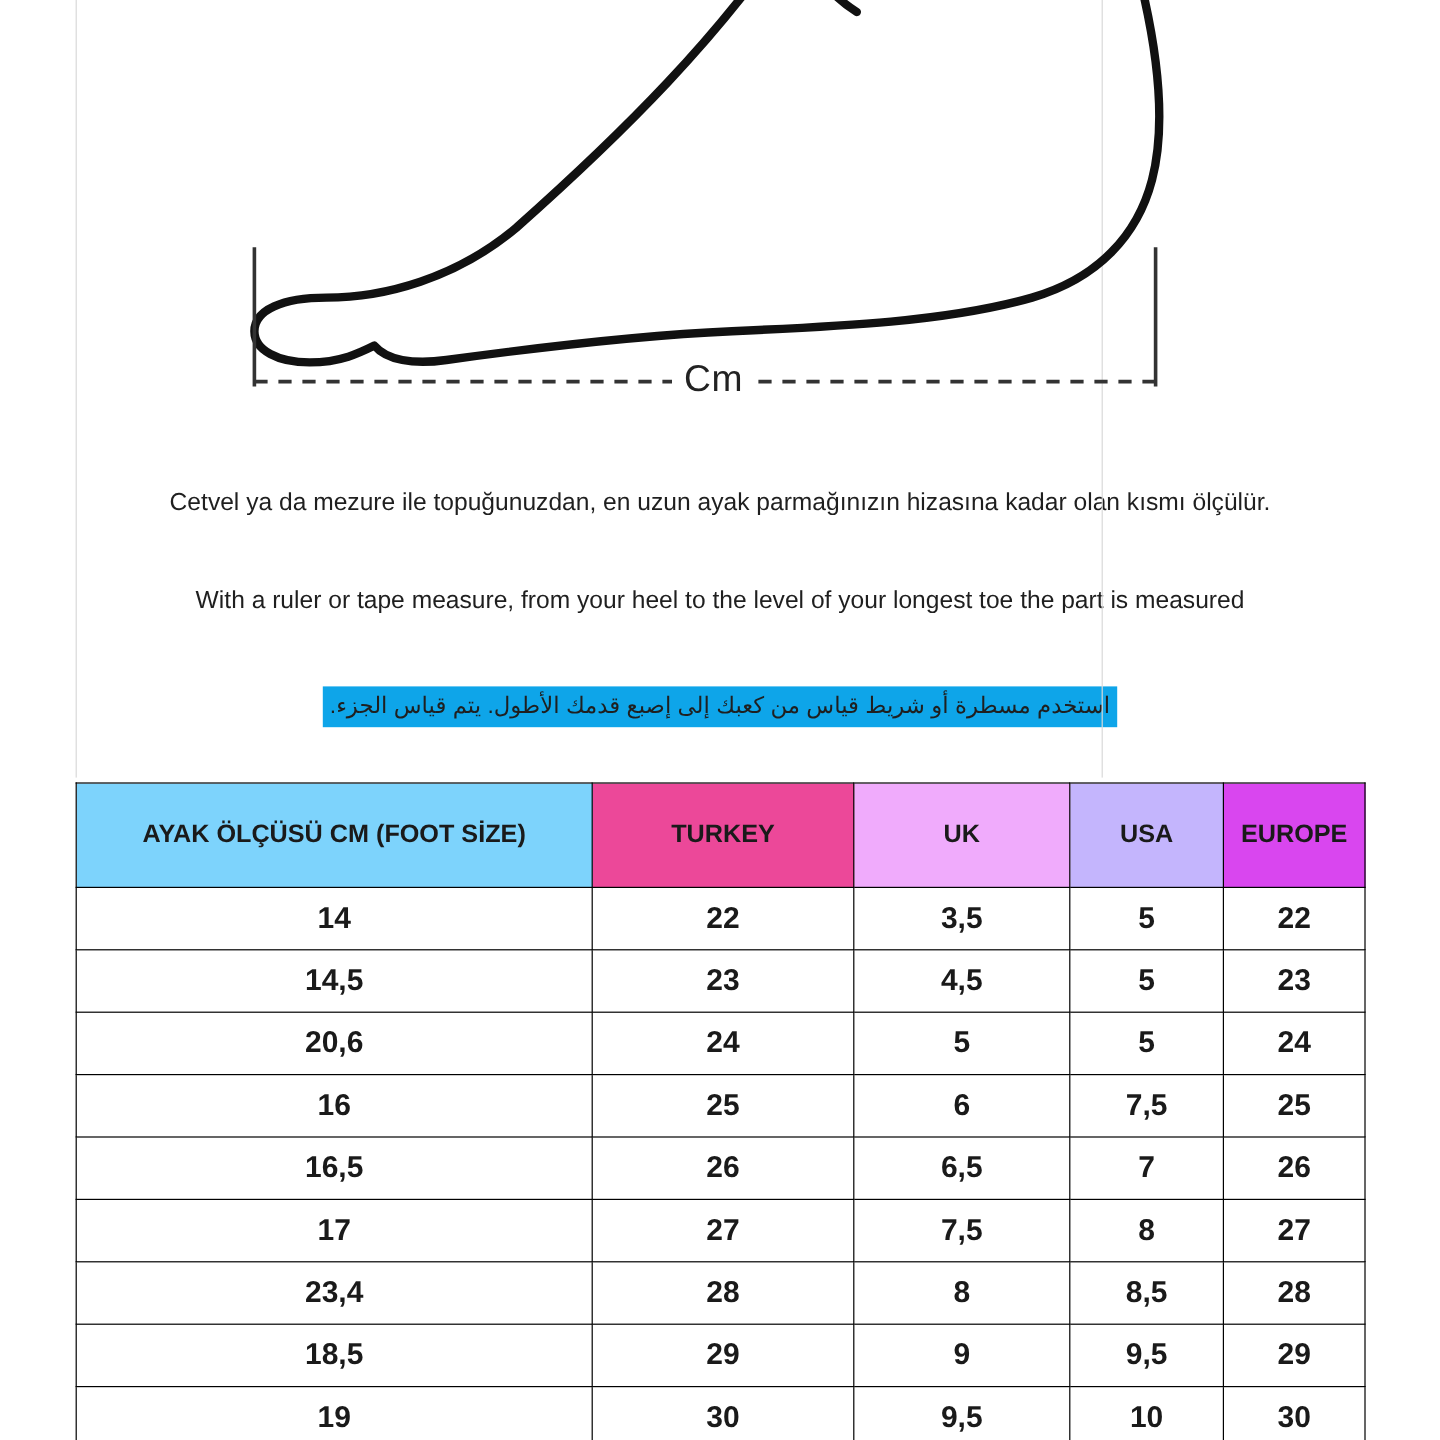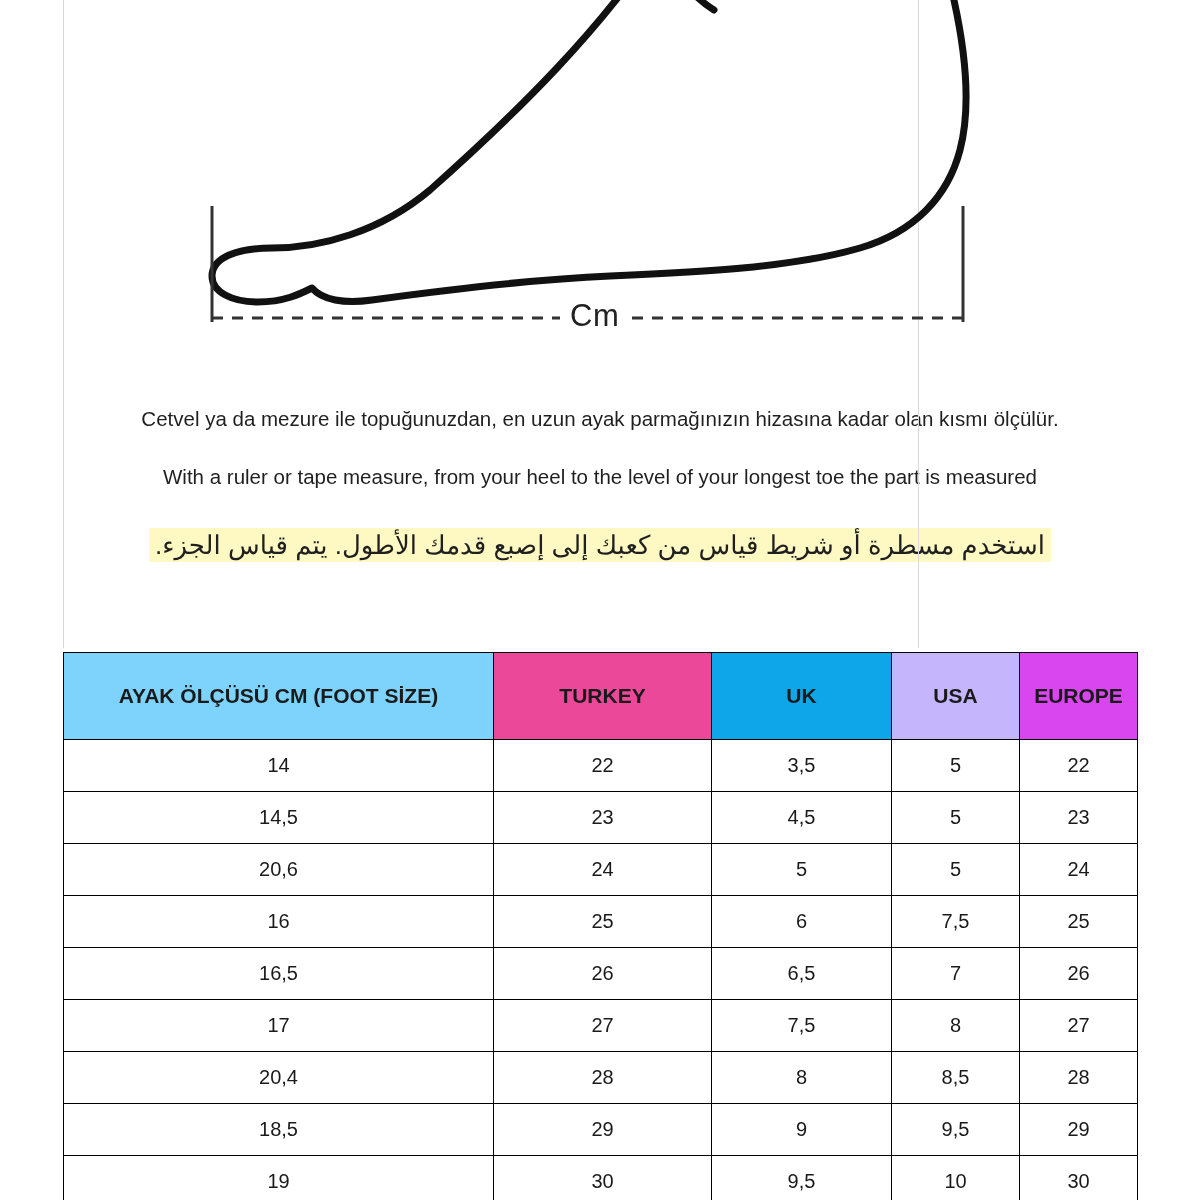--- a/index.html
+++ b/index.html
@@ -66,29 +66,29 @@
   .line-tr {
     font-size: 20.5px;
     line-height: 30px;
     color: #1f1f1f;
     margin-top: 24px;
   }
   .line-en {
     font-size: 20.5px;
     line-height: 30px;
     color: #1f1f1f;
-    margin-top: 28px;
+    margin-top: 52px;
   }
   .line-ar {
     direction: rtl;
-    font-size: 26px;
+    font-size: 19px;
     line-height: 30px;
     color: #1f1f1f;
-    margin-top: 36px;
-    background: #fef9c3;
+    margin-top: 56px;
+    background: #0ea5e9;
     display: inline-block;
     padding: 2px 6px;
   }
   .ar-wrap {
     text-align: center;
     width: 100%;
   }
 
   
   .table-wrap {
@@ -99,39 +99,39 @@
   }
   table.size-table {
     border-collapse: collapse;
     width: 100%;
     table-layout: fixed;
   }
   table.size-table th,
   table.size-table td {
     border: 1px solid #000;
     text-align: center;
-    font-size: 20px;
+    font-size: 25px;
     height: 51px;
     padding: 0;
-    font-weight: normal;
+    font-weight: bold;
   }
   table.size-table thead th {
     font-weight: bold;
     font-size: 21px;
     height: 86px;
   }
   .col-foot { width: 430px; }
   .col-tr   { width: 218px; }
   .col-uk   { width: 180px; }
   .col-usa  { width: 128px; }
   .col-eu   { width: 118px; }
 
   .h-foot { background: #7dd3fc; }
   .h-tr   { background: #ec4899; }
-  .h-uk   { background: #0ea5e9; }
+  .h-uk   { background: #f0abfc; }
   .h-usa  { background: #c4b5fd; }
   .h-eu   { background: #d946ef; }
 </style>
 </head>
 <body>
 
 <div class="page">
 
   <div class="frame-left"></div>
   <div class="frame-right"></div>
@@ -223,21 +223,21 @@
             <td>26</td>
           </tr>
           <tr>
             <td>17</td>
             <td>27</td>
             <td>7,5</td>
             <td>8</td>
             <td>27</td>
           </tr>
           <tr>
-            <td>20,4</td>
+            <td>23,4</td>
             <td>28</td>
             <td>8</td>
             <td>8,5</td>
             <td>28</td>
           </tr>
           <tr>
             <td>18,5</td>
             <td>29</td>
             <td>9</td>
             <td>9,5</td>

